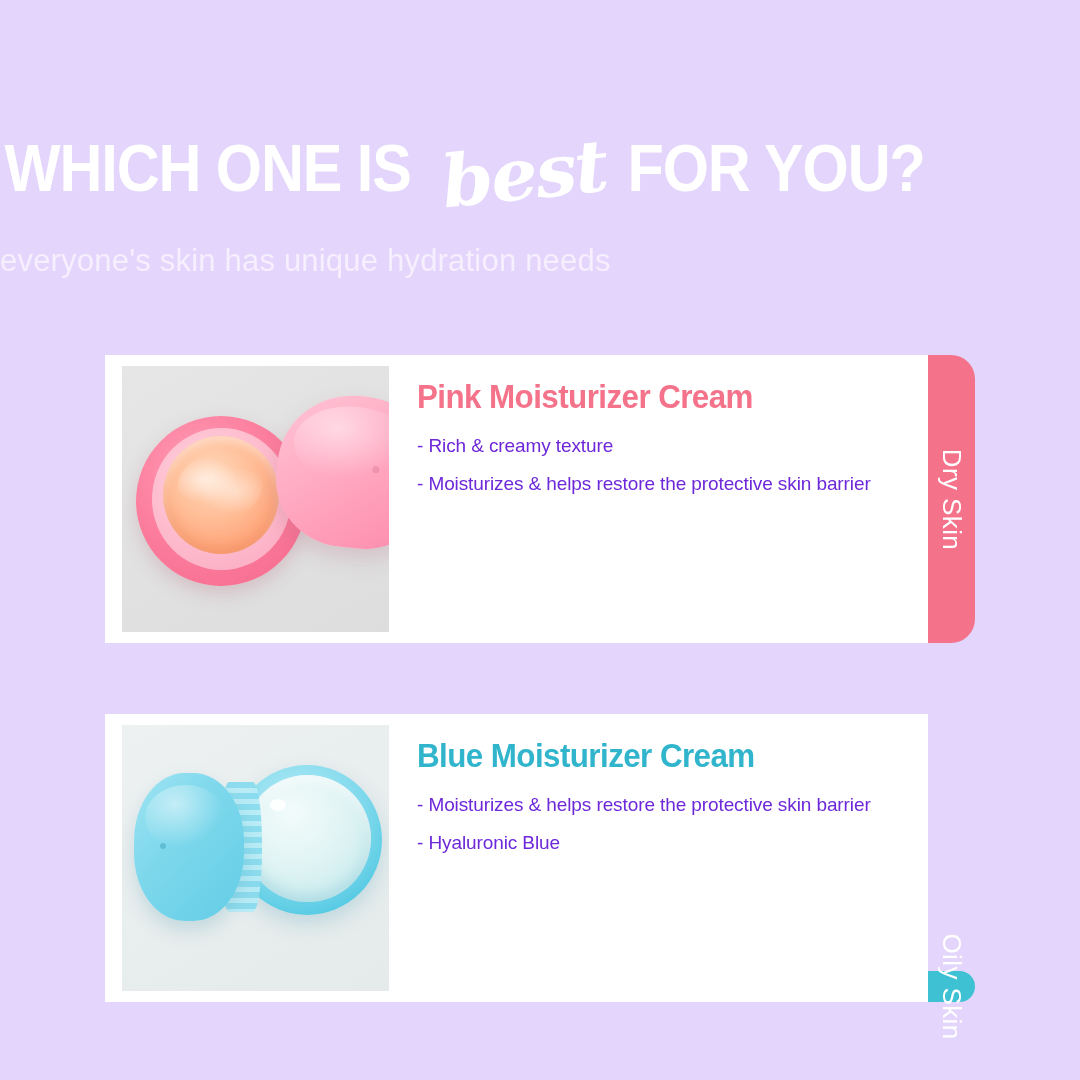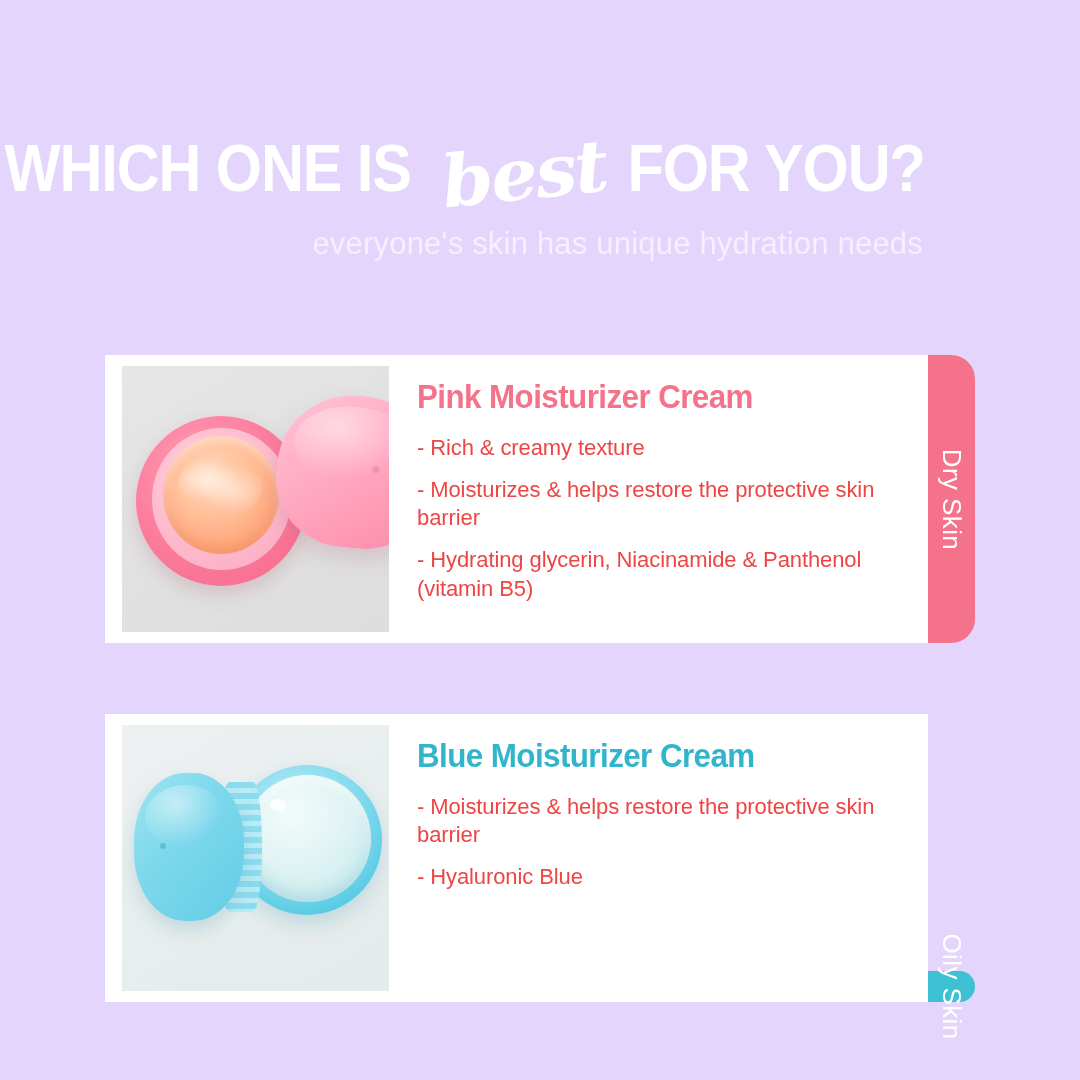--- a/index.html
+++ b/index.html
@@ -15,21 +15,21 @@
     position:relative;
     width:1080px; height:1080px;
     background:#e3d5fb;
   }
 
   
   .header {
     position:absolute;
     left:0; top:132px;
     width:923px;
-    text-align:right;
+    text-align:left;
   }
 
   .headline {
     display:flex;
     align-items:center;
     justify-content:center;
     gap:0px;
     white-space:nowrap;
     line-height:1;
   }
@@ -53,21 +53,21 @@
     color:#ffffff;
     margin:0 6px 0 10px;
     position:relative;
     top:6px;
     transform:rotate(-6deg) scaleX(1.02);
     display:inline-block;
     letter-spacing:-2px;
   }
 
   .subtitle {
-    margin-top:22px;
+    margin-top:39px;
     font-size:31px;
     color:#f6f0ff;
     font-weight:400;
     letter-spacing:0.2px;
     opacity:0.97;
   }
 
   
   .card {
     position:absolute;
@@ -202,22 +202,22 @@
     letter-spacing:-0.6px;
     transform:scaleX(0.95);
     transform-origin:left center;
     margin-bottom:18px;
     white-space:nowrap;
   }
   .title-pink { color:#f4738a; }
   .title-blue { color:#31b5cc; }
 
   .feature {
-    font-size:22px;
-    color:#ef4444;
+    font-size:19px;
+    color:#6d28d9;
     line-height:1.28;
     margin-bottom:14px;
     letter-spacing:-0.1px;
   }
   .feature:last-child { margin-bottom:0; }
 
   
   .tab {
     position:relative;
     width:47px;
@@ -263,21 +263,20 @@
         <div class="pj-swirl"></div>
         <div class="pj-lid">
           <div class="pj-lid-dot"></div>
         </div>
       </div>
 
       <div class="content">
         <div class="product-title title-pink">Pink Moisturizer Cream</div>
         <div class="feature">- Rich &amp; creamy texture</div>
         <div class="feature">- Moisturizes &amp; helps restore the protective skin barrier</div>
-        <div class="feature">- Hydrating glycerin, Niacinamide &amp; Panthenol (vitamin B5)</div>
       </div>
 
     </div>
     <div class="tab tab-pink">
       <span class="tab-label">Dry Skin</span>
     </div>
   </div>
 
   <div class="card card-blue">
     <div class="card-body">

